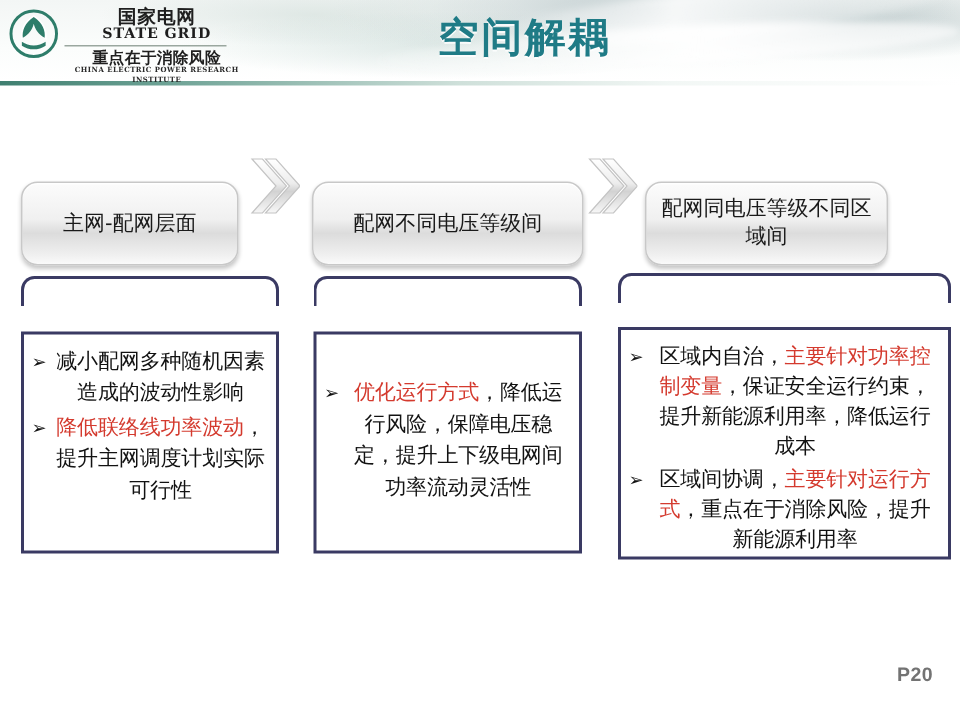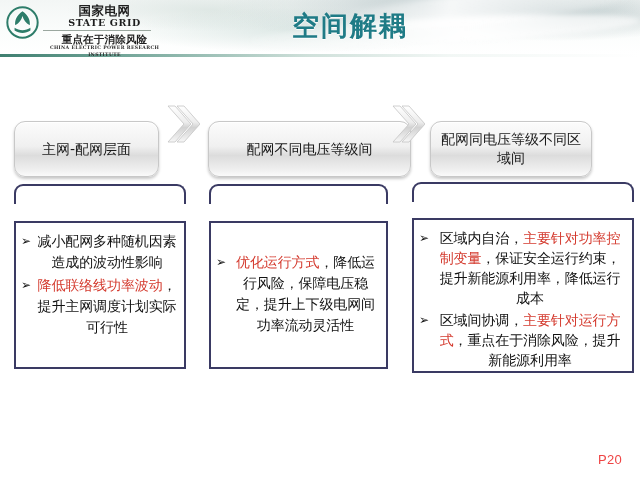--- a/index.html
+++ b/index.html
@@ -136,21 +136,21 @@
     text-align: center;
     color: #1a1a1a;
     font-size: 14px;
     line-height: 19px;
     font-weight: normal;
     padding: 0 6px;
     box-sizing: border-box;
     margin-top: 25px;
   }
   .stage-1 { left: 14px;  top: 96px; width: 145px; }
-  .stage-2 { left: 208px; top: 96px; width: 203px; }
+  .stage-2 { left: 208px; top: 96px; width: 181px; }
   .stage-3 { left: 430px; top: 96px; width: 162px; }
 
   .chev {
     position: absolute;
     width: 34px; height: 42px;
     top: 103px;
   }
   .chev-1 { left: 166px; }
   .chev-2 { left: 391px; }
 
@@ -203,25 +203,26 @@
     letter-spacing: -0.1px;
     text-align: center;
   }
   .panel-3 .bullet-text { font-size: 14px; line-height: 20px; }
   .panel-3 .bullet-glyph { line-height: 20px; }
   .hl { color: #d43a2e; }
 
   
   .page-num {
     position: absolute;
-    right: 18px; bottom: 13px;
+    right: 18px; bottom: 23px;
     font-family: "Liberation Sans", sans-serif;
     font-size: 13px;
-    color: #ef4444;
+    color: #737373;
     letter-spacing: 0.3px;
+    font-weight: bold;
   }
 </style>
 </head>
 <body>
 
 <div class="header">
   <div class="header-wisp1"></div>
   <div class="header-wisp2"></div>
 </div>
 <div class="header-rule"></div>

